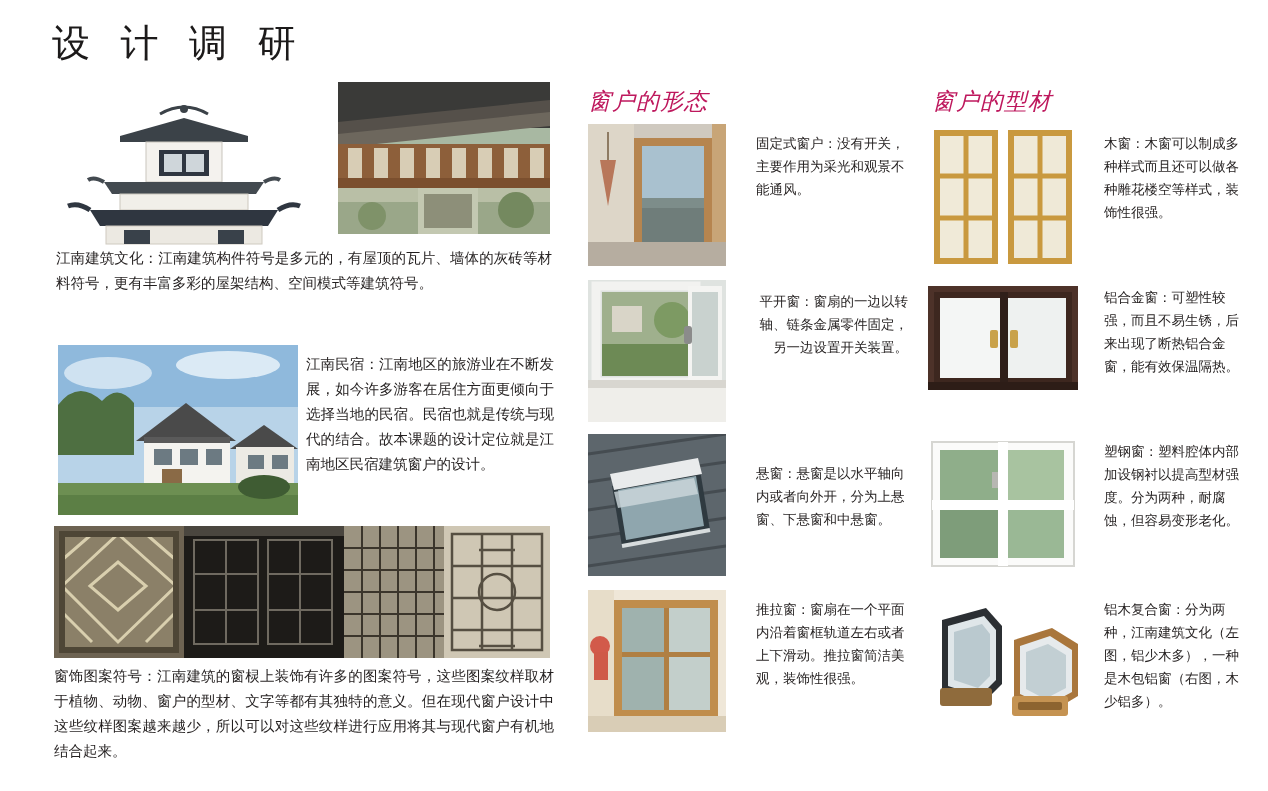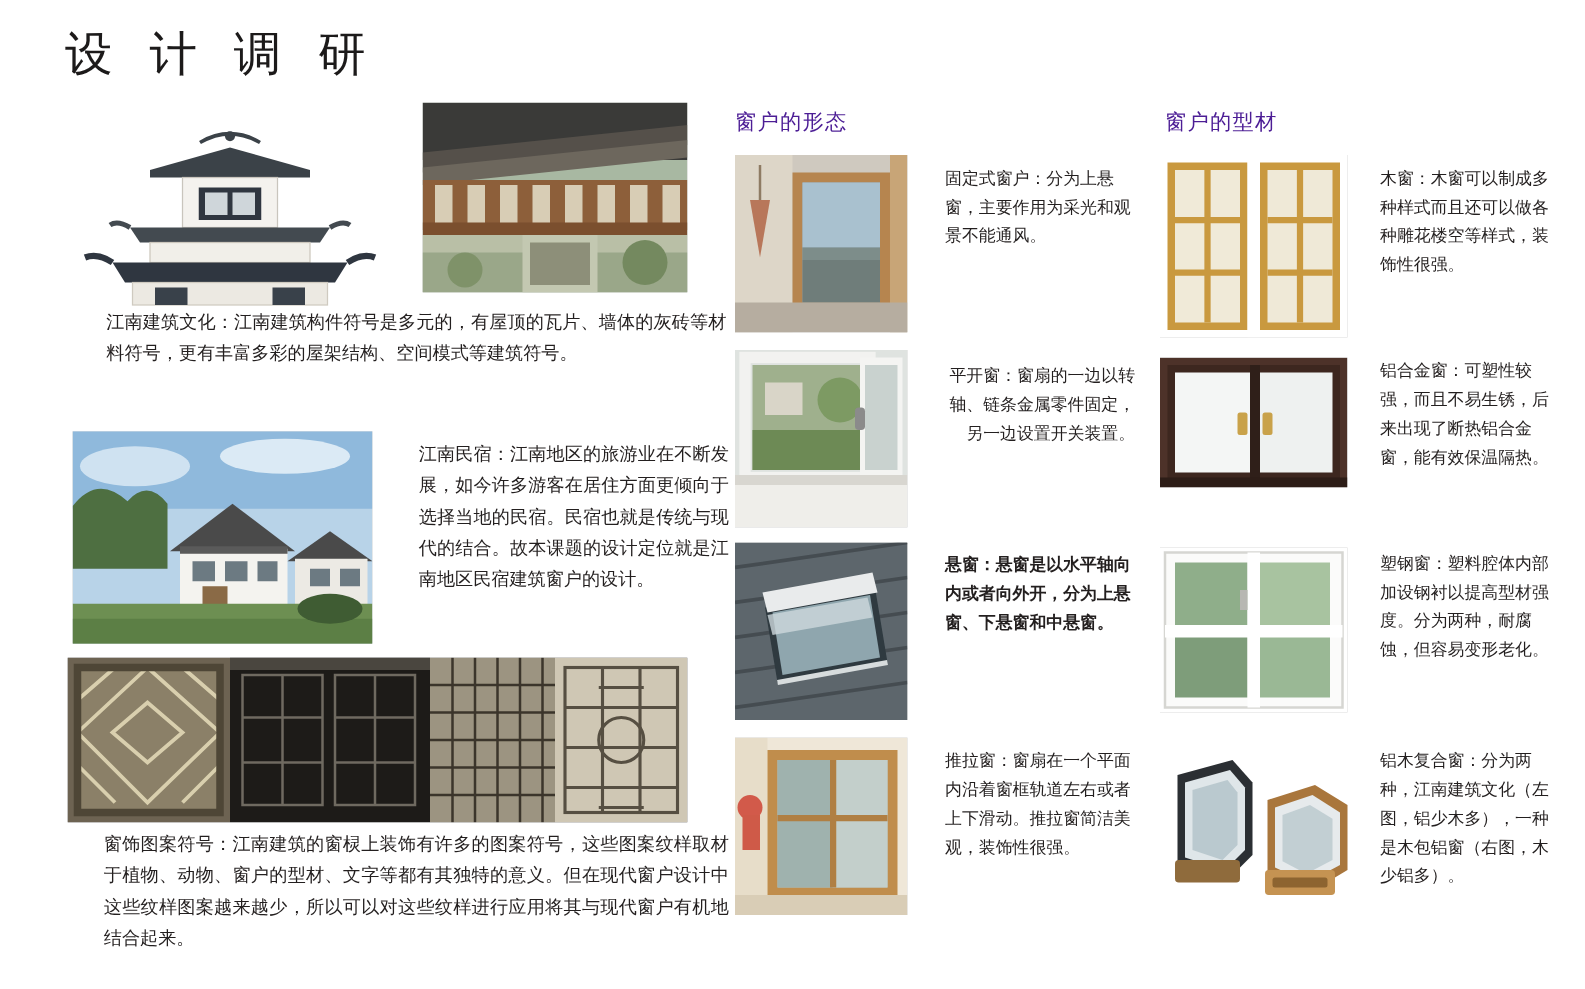--- a/index.html
+++ b/index.html
@@ -21,40 +21,40 @@
     height: 791px;
   }
 
   
   .page-title {
     position: absolute;
     left: 52px;
     top: 18px;
     font-size: 38px;
     letter-spacing: 10px;
-    font-family: Liberation Serif, serif;
+    font-family: Liberation Sans, sans-serif;
     color: #1c1a1a;
     white-space: nowrap;
   }
 
   
   .body-text {
     position: absolute;
     font-size: 14.5px;
     line-height: 25px;
     color: #231f1f;
     text-align: justify;
-    margin-left: 29px;
   }
   .col-head {
     position: absolute;
-    font-size: 17px;
-    color: #4c1d95;
+    font-size: 23px;
+    color: #be185d;
     letter-spacing: 1px;
     white-space: nowrap;
+    font-style: italic;
   }
   .caption {
     position: absolute;
     font-size: 13.5px;
     line-height: 23px;
     color: #231f1f;
   }
 
   
   .img {
@@ -214,21 +214,21 @@
 
       <rect x="46" y="14" width="78" height="112" fill="#b6854f"></rect>
       <rect x="54" y="22" width="62" height="96" fill="#8ea5b2"></rect>
       <rect x="54" y="22" width="62" height="52" fill="#a9c1cf"></rect>
       <rect x="54" y="74" width="62" height="10" fill="#7d8d8a"></rect>
       <rect x="54" y="84" width="62" height="34" fill="#6f7d7a"></rect>
       <rect x="124" y="0" width="14" height="142" fill="#c8a577"></rect>
       <rect x="0" y="118" width="138" height="24" fill="#b6ada0"></rect>
     </svg>
   </div>
-  <div class="caption" style="left:756px; top:132px; width:152px;">固定式窗户：分为上悬窗，主要作用为采光和观景不能通风。</div>
+  <div class="caption" style="left:756px; top:132px; width:152px;">固定式窗户：没有开关，主要作用为采光和观景不能通风。</div>
 
   <div class="img" style="left:588px; top:280px; width:138px; height:142px;">
     <svg width="138" height="142" viewBox="0 0 138 142">
       <rect width="138" height="142" fill="#e8e6e1"></rect>
       <rect x="0" y="0" width="138" height="104" fill="#dfe3e0"></rect>
 
       <rect x="14" y="12" width="86" height="84" fill="#9fb08d"></rect>
       <rect x="14" y="64" width="86" height="32" fill="#6d8a55"></rect>
       <rect x="24" y="26" width="30" height="26" fill="#d9d5c8"></rect>
       <circle cx="84" cy="40" r="18" fill="#7d9a63"></circle>
@@ -253,21 +253,21 @@
         <path d="M0 20 L138 0 M0 48 L138 28 M0 76 L138 56 M0 104 L138 84 M0 132 L138 112"></path>
       </g>
 
       <path d="M24 52 L112 36 L122 96 L34 112 Z" fill="#2f3a40"></path>
       <path d="M30 56 L108 42 L116 92 L38 106 Z" fill="#8fa6ae"></path>
       <path d="M22 40 L110 24 L114 40 L26 56 Z" fill="#e9ebec"></path>
       <path d="M26 58 L106 44 L110 60 L30 74 Z" fill="#cdd8dc" opacity="0.8"></path>
       <path d="M34 112 L122 96" stroke="#d7dcdd" stroke-width="4"></path>
     </svg>
   </div>
-  <div class="caption" style="left:756px; top:441px; width:152px;font-weight:bold;">悬窗：悬窗是以水平轴向内或者向外开，分为上悬窗、下悬窗和中悬窗。</div>
+  <div class="caption" style="left:756px; top:462px; width:152px;">悬窗：悬窗是以水平轴向内或者向外开，分为上悬窗、下悬窗和中悬窗。</div>
 
   <div class="img" style="left:588px; top:590px; width:138px; height:142px;">
     <svg width="138" height="142" viewBox="0 0 138 142">
       <rect width="138" height="142" fill="#efe7d8"></rect>
       <rect x="0" y="0" width="26" height="142" fill="#e7ddc9"></rect>
       <circle cx="12" cy="56" r="10" fill="#d25a4a"></circle>
       <rect x="6" y="62" width="14" height="28" fill="#cf5a48"></rect>
       <rect x="26" y="10" width="104" height="118" fill="#c08d4c"></rect>
       <rect x="34" y="18" width="88" height="102" fill="#b4c3c0"></rect>
       <rect x="34" y="18" width="44" height="102" fill="#9fb2ae"></rect>

